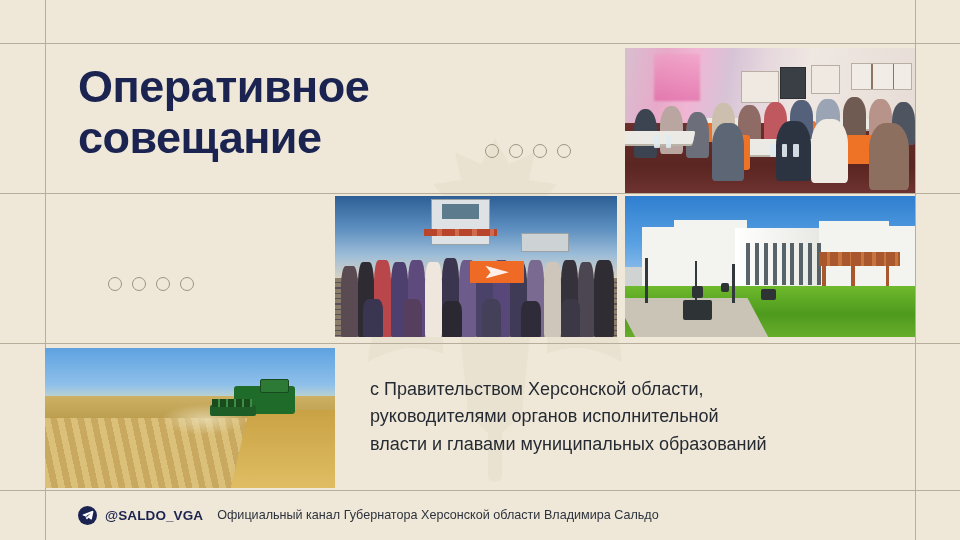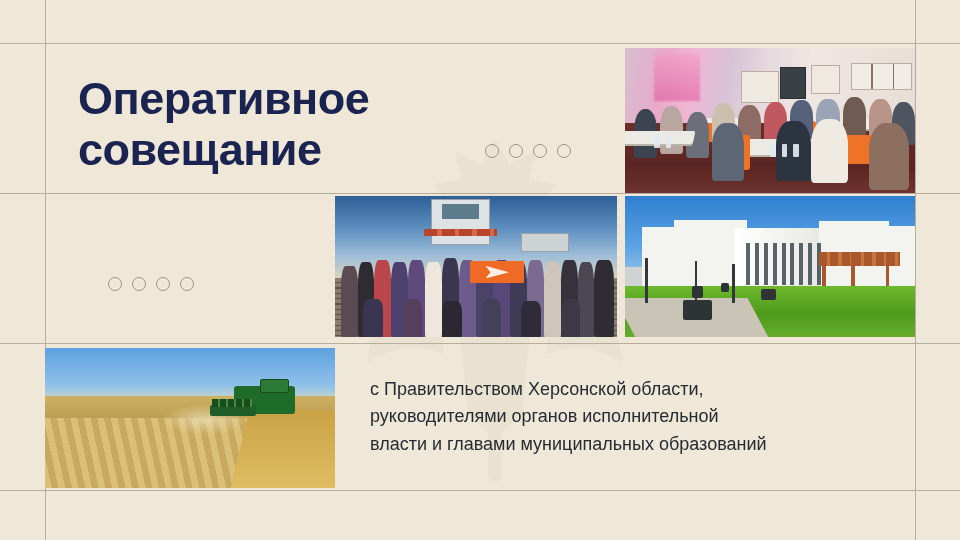--- a/index.html
+++ b/index.html
@@ -39,21 +39,21 @@
     background: #b6ae9a;
     pointer-events: none;
   }
   .rule.h { height: 1px; left: 0; width: 960px; }
   .rule.v { width: 1px; top: 0; height: 540px; }
 
   
   .title {
     position: absolute;
     left: 78px;
-    top: 74px;
+    top: 62px;
     width: 470px;
     color: #1b2451;
     font-weight: 700;
     font-size: 45px;
     line-height: 1.13;
     letter-spacing: -0.5px;
     white-space: pre-line;
   }
 
   
@@ -452,14 +452,23 @@
         <div class="cb-head"></div>
         <div class="cb-reel"></div>
       </div>
     </div>
   </div>
 
   <p class="caption">с Правительством Херсонской области,
 руководителями органов исполнительной
 власти и главами муниципальных образований</p>
 
+  <div class="footer">
+    <span class="tg-icon">
+      <svg viewBox="0 0 24 24" aria-hidden="true">
+        <path fill="#ffffff" d="M21.2 3.4 1.9 10.9c-.9.35-.9 1.6.02 1.9l4.9 1.55 1.86 5.6c.24.72 1.16.9 1.66.33l2.62-3 4.95 3.64c.64.47 1.55.13 1.72-.65l3.3-15.1c.18-.84-.64-1.55-1.73-1.17zM8.6 14.2l9.1-5.6-7.5 6.9-.3 3.2-1.3-4.5z"></path>
+      </svg>
+    </span>
+    <span class="tg-handle">@SALDO_VGA</span>
+    <span class="tg-desc">Официальный канал Губернатора Херсонской области Владимира Сальдо</span>
+  </div>
 
 </div>
 
 </body></html>

